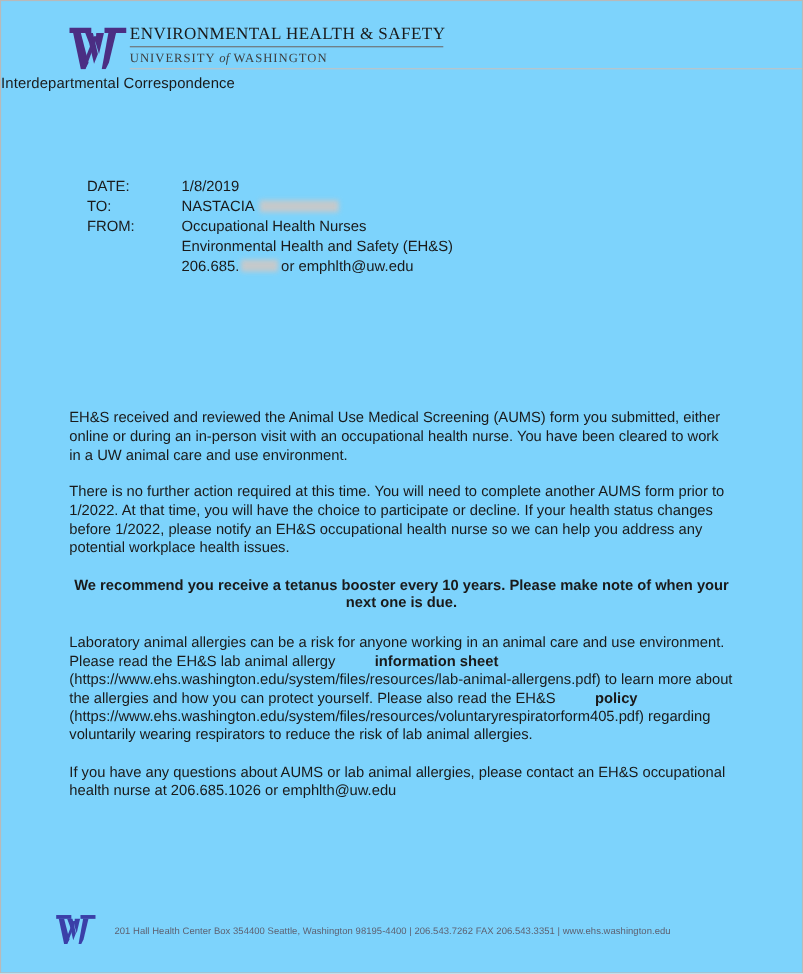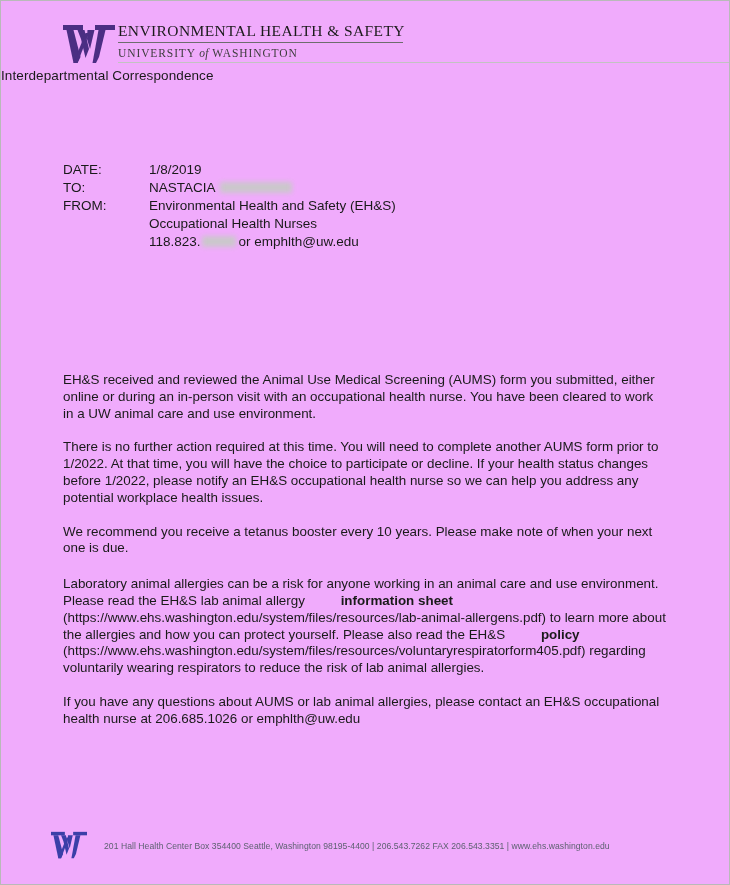--- a/index.html
+++ b/index.html
@@ -11,21 +11,21 @@
   body {
     font-family: "Liberation Sans", sans-serif;
     color: #1a1a1a;
   }
 
   .page {
     position: relative;
     width: 730px;
     height: 885px;
     box-sizing: border-box;
-    background: #f0abfc;
+    background: #7dd3fc;
     border: 1px solid #b9b9b9;
     overflow: hidden;
   }
 
   
   .letterhead {
     position: absolute;
     left: 0;
     top: 0;
     width: 730px;
@@ -108,20 +108,21 @@
     position: relative;
     font-size: 13.5px;
     line-height: 18px;
     color: #1a1a1a;
   }
   .meta-row + .meta-row { margin-top: 0; }
   .meta-label {
     display: inline-block;
     width: 86px;
     vertical-align: top;
+    margin-left: 16px;
   }
   .meta-value {
     display: inline-block;
     vertical-align: top;
   }
   .meta-lines {
     display: inline-block;
     vertical-align: top;
   }
   .meta-lines div { line-height: 18px; }
@@ -161,22 +162,23 @@
     top: 371px;
     width: 604px;
   }
   .body-copy p {
     margin: 0 0 17px 0;
     font-size: 13.4px;
     line-height: 16.8px;
     color: #1a1a1a;
   }
   .body-copy p.strong-note {
-    font-weight: normal;
+    font-weight: bold;
     margin-bottom: 19px;
+    text-align: center;
   }
   .body-copy p:last-child { margin-bottom: 0; }
   .body-copy b { font-weight: bold; margin-left: 32px; }
 
   
   .footer {
     position: absolute;
     left: 0;
     bottom: 18px;
     width: 730px;
@@ -243,23 +245,23 @@
     <div class="meta-row row-date">
       <span class="meta-label">DATE:</span><span class="meta-value">1/8/2019</span>
     </div>
 
     <div class="meta-row row-to">
       <span class="meta-label">TO:</span><span class="meta-value">NASTACIA</span><span class="redaction name"></span>
     </div>
 
     <div class="meta-row row-from">
       <span class="meta-label">FROM:</span><span class="meta-lines">
+        <div>Occupational Health Nurses</div>
         <div>Environmental Health and Safety (EH&amp;S)</div>
-        <div>Occupational Health Nurses</div>
-        <div><span>118.823.</span><span class="redaction phone"></span><span>or emphlth@uw.edu</span></div>
+        <div><span>206.685.</span><span class="redaction phone"></span><span>or emphlth@uw.edu</span></div>
       </span>
     </div>
 
   </div>
 
   <div class="body-copy">
 
     <p>EH&amp;S received and reviewed the Animal Use Medical Screening (AUMS) form you submitted, either online or during an in-person visit with an occupational health nurse. You have been cleared to work in a UW animal care and use environment.</p>
 
     <p>There is no further action required at this time. You will need to complete another AUMS form prior to 1/2022. At that time, you will have the choice to participate or decline. If your health status changes before 1/2022, please notify an EH&amp;S occupational health nurse so we can help you address any potential workplace health issues.</p>

